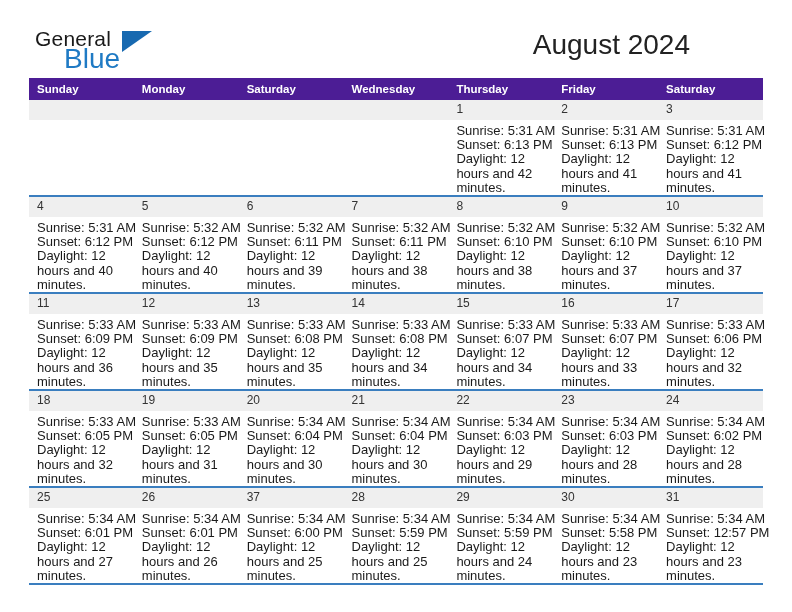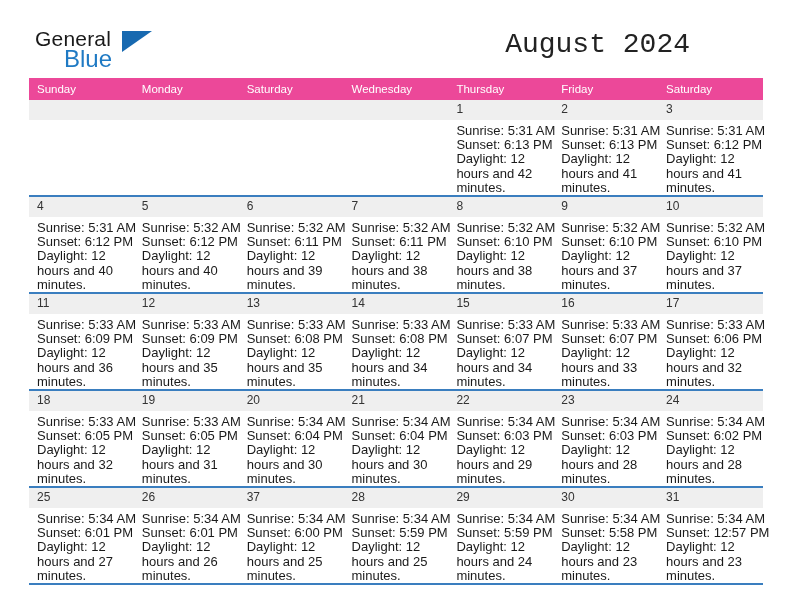--- a/index.html
+++ b/index.html
@@ -37,21 +37,21 @@
     padding-left: 6px;
   }
   .brand-general {
     font-size: 21px;
     color: #1a1a1a;
     letter-spacing: 0.2px;
     line-height: 22px;
     display: block;
   }
   .brand-blue {
-    font-size: 24px;
+    font-size: 28px;
     color: #1f7ac4;
     line-height: 21px;
     display: block;
     margin-top: -2px;
     margin-left: 29px;
   }
   .brand-triangle {
     position: absolute;
     left: 93px;
     top: 3px;
@@ -62,42 +62,41 @@
   }
   .title-block {
     text-align: right;
     padding-right: 2px;
   }
   .cal-title {
     font-size: 28px;
     color: #222222;
     line-height: 33px;
     white-space: nowrap;
-    font-family: Liberation Mono, monospace;
   }
   .cal-subtitle {
     font-size: 14px;
     color: #222222;
     line-height: 20px;
     margin-top: 4px;
     white-space: nowrap;
   }
 
   
   .calendar {
     width: 734px;
     border-collapse: collapse;
     table-layout: fixed;
     margin-top: 6px;
   }
   .calendar th {
-    background: #ec4899;
+    background: #4c1d95;
     color: #ffffff;
     font-size: 11.5px;
-    font-weight: normal;
+    font-weight: bold;
     text-align: left;
     padding: 5px 0 5px 8px;
     height: 20px;
     box-sizing: border-box;
     border: none;
   }
   .calendar td {
     vertical-align: top;
     padding: 0;
     width: 104.85px;

